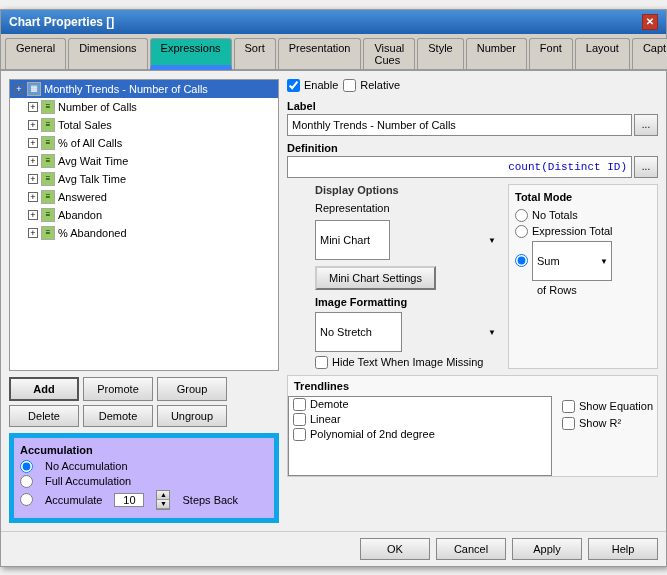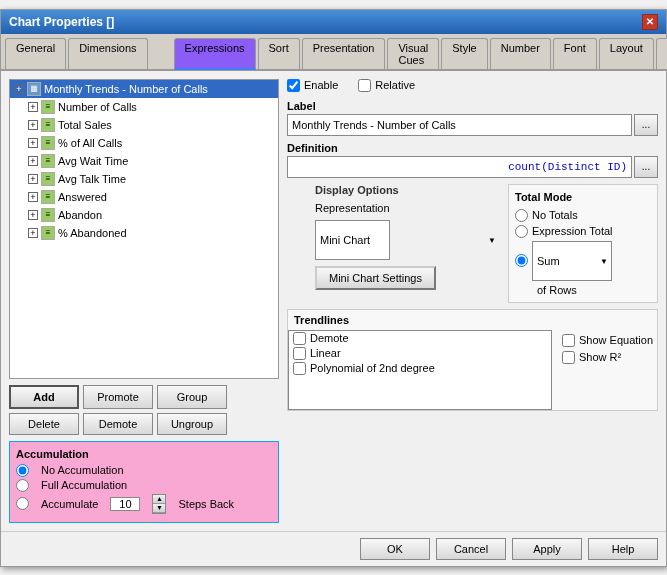--- a/index.html
+++ b/index.html
@@ -46,25 +46,24 @@
     .tab {
       padding: 3px 10px;
       background: #d4d0c8;
       border: 1px solid #999;
       border-bottom: none;
       cursor: pointer;
       font-size: 11px;
       border-radius: 3px 3px 0 0;
     }
     .tab.active {
-      background: #8b5cf6;
-      border-bottom: 2px solid #3b82f6;
+      background: #14b8a6;
+      border-bottom: 5px solid #3b82f6;
       margin-bottom: -1px;
       z-index: 1;
-      margin-left: 24px;
     }
     .content {
       display: flex;
       padding: 8px;
       gap: 8px;
       min-height: 460px;
     }
     .left-panel {
       width: 270px;
       display: flex;
@@ -123,23 +122,23 @@
       font-size: 11px;
       min-width: 70px;
       text-align: center;
     }
     .btn.primary {
       border: 2px solid #555;
       font-weight: bold;
       text-align: center;
     }
     .accumulation-section {
-      border: 1px solid #0ea5e9;
+      border: 5px solid #0ea5e9;
       padding: 6px;
-      background: #f9a8d4;
+      background: #c4b5fd;
     }
     .accumulation-title {
       font-size: 11px;
       font-weight: bold;
       margin-bottom: 4px;
     }
     .radio-row {
       display: flex;
       align-items: center;
       gap: 12px;
@@ -469,21 +468,21 @@
             <button class="spinner-btn">▲</button>
             <button class="spinner-btn">▼</button>
           </div>
           <span>Steps Back</span>
         </div>
       </div>
     </div>
 
     <div class="right-panel">
 
-      <div style="display:flex; gap:20px; margin-bottom:2px;">
+      <div style="display:flex; gap:5px; margin-bottom:2px;">
         <div class="checkbox-row">
           <input type="checkbox" checked="" style="">
           <label>Enable</label>
         </div>
         <div class="checkbox-row">
           <input type="checkbox" style="">
           <label>Relative</label>
         </div>
       </div>
 
@@ -518,20 +517,36 @@
                   <option>Bar</option>
                   <option>Line</option>
                   <option>Symbol</option>
                   <option>Gauge</option>
                 </select>
               </div>
             </div>
             <button class="mini-chart-btn">Mini Chart Settings</button>
           </div>
 
+          <div class="image-formatting">
+            <div class="image-formatting-label">Image Formatting</div>
+            <div class="text-input-row">
+              <div class="select-wrapper">
+                <select class="select-box">
+                  <option>No Stretch</option>
+                  <option>Fill</option>
+                  <option>Keep Aspect</option>
+                </select>
+              </div>
+            </div>
+            <div class="checkbox-row">
+              <input type="checkbox" style="">
+              <label>Hide Text When Image Missing</label>
+            </div>
+          </div>
         </div>
 
         <div class="total-mode-panel">
           <div class="total-mode-title">Total Mode</div>
           <div class="total-mode-row">
             <input type="radio" name="totalmode" style="">
             <label>No Totals</label>
           </div>
           <div class="total-mode-row">
             <input type="radio" name="totalmode" style="">

